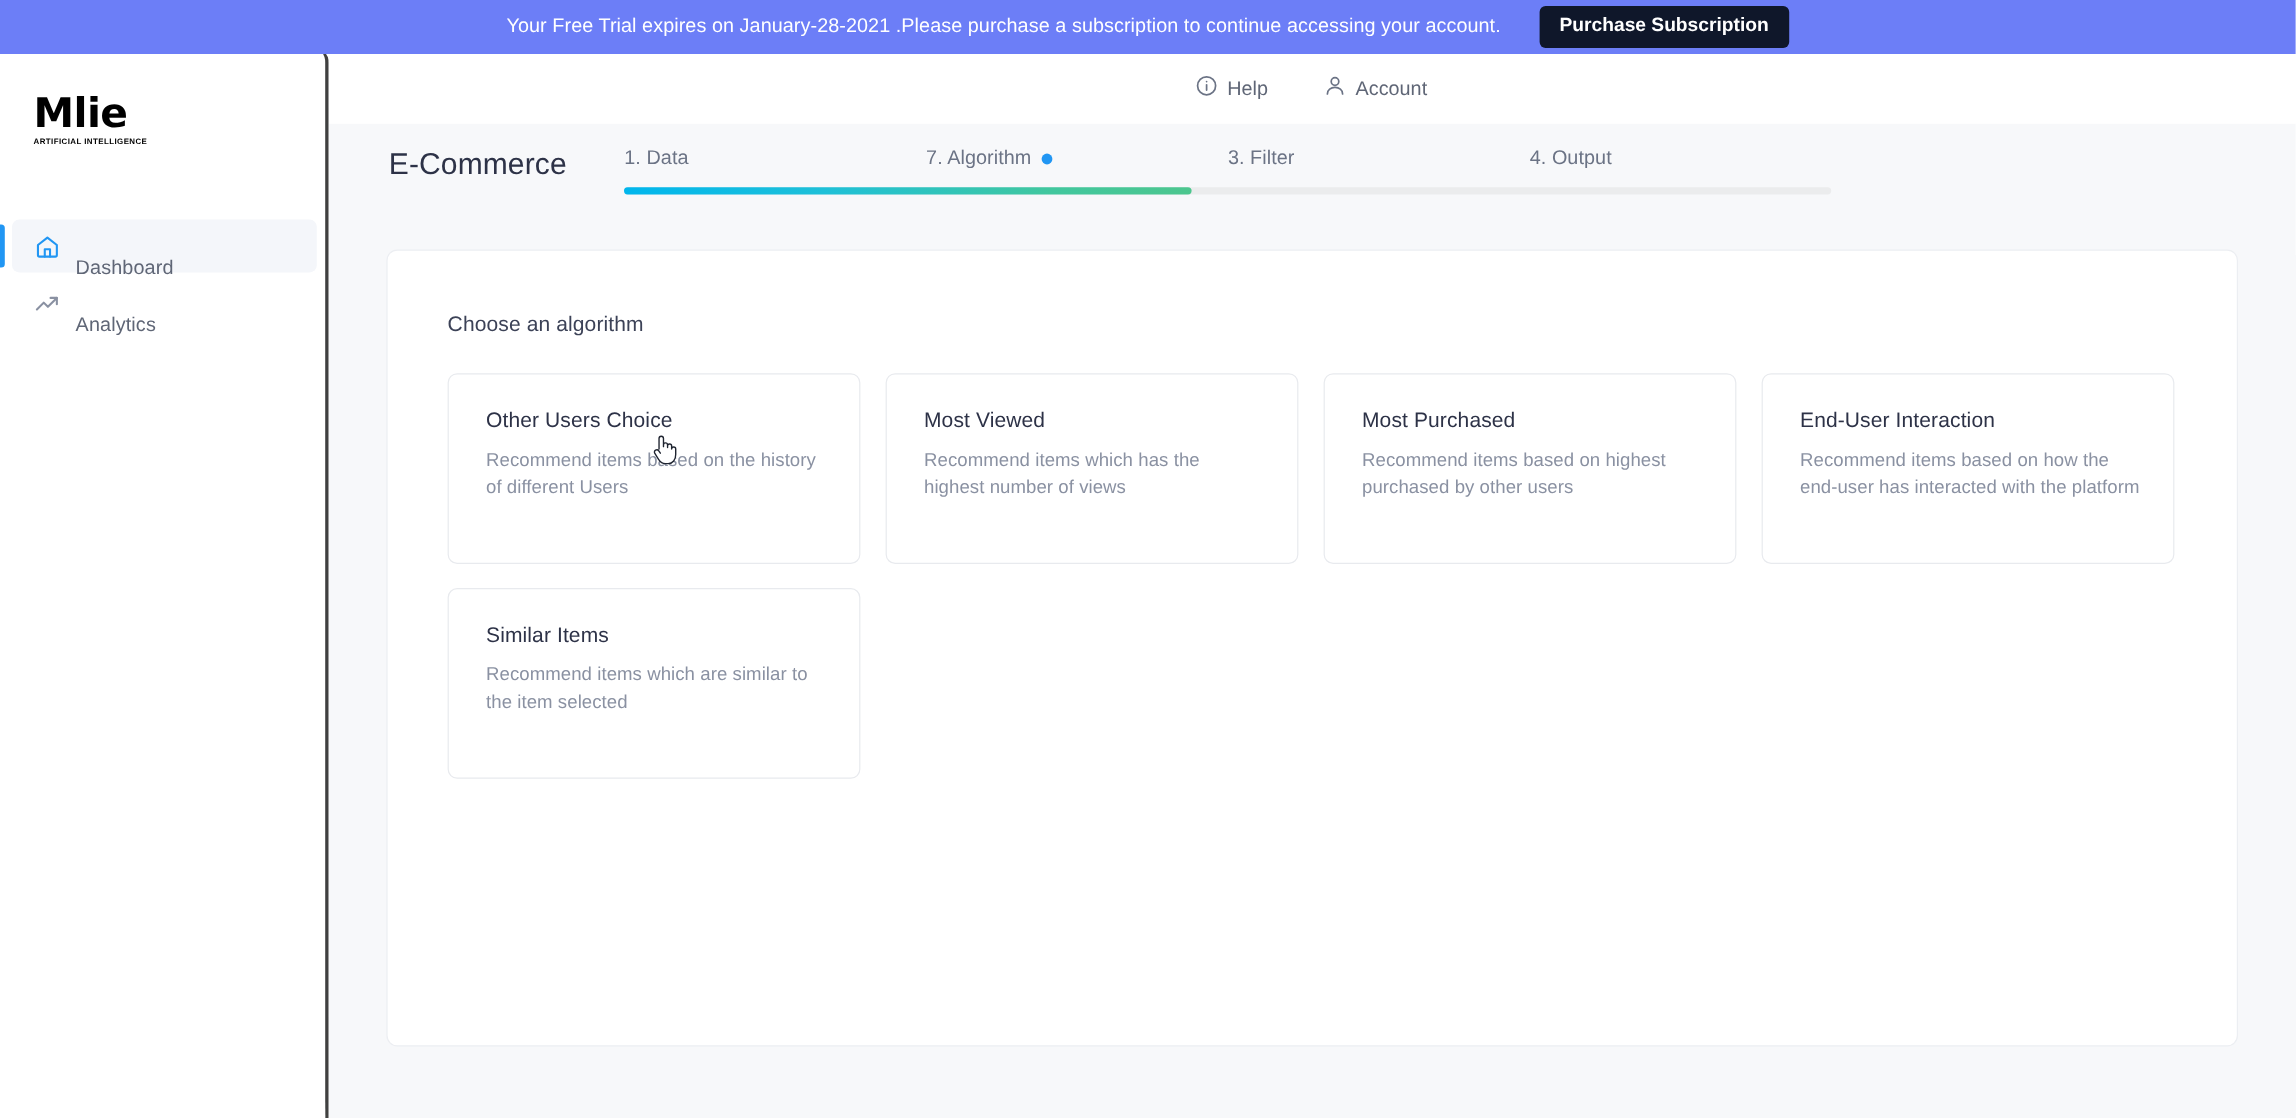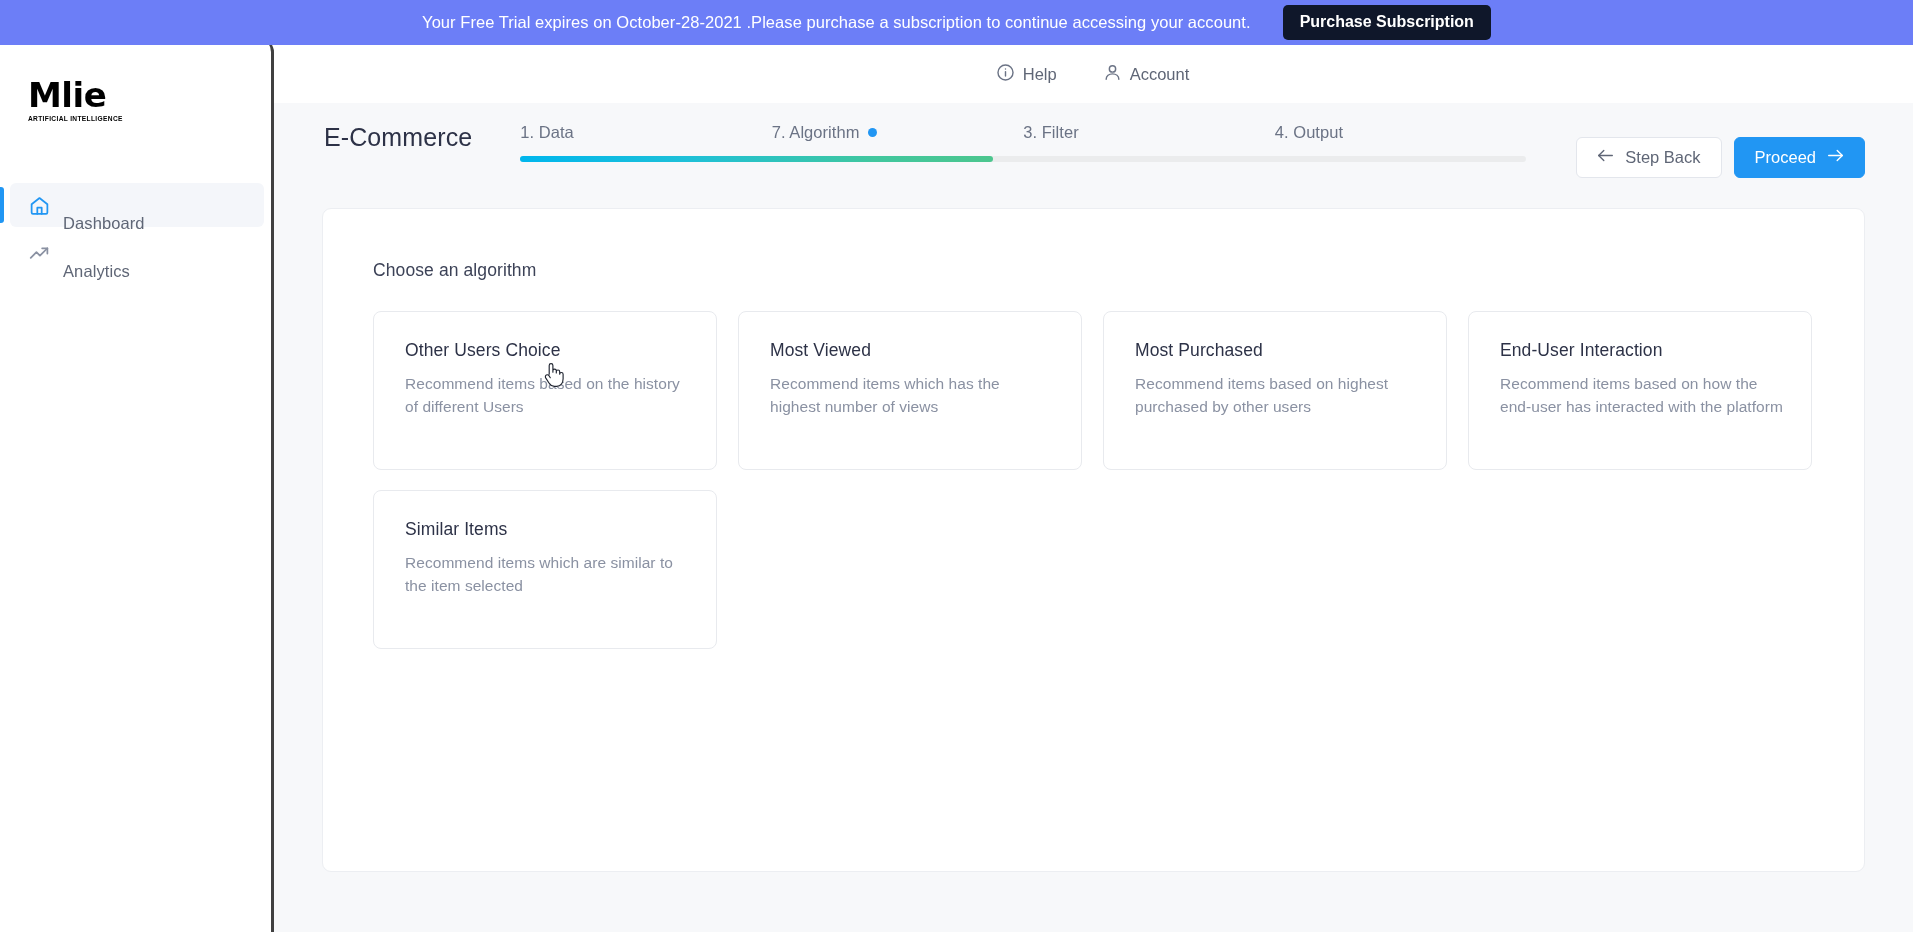--- a/index.html
+++ b/index.html
@@ -309,21 +309,21 @@
     width: 22px;
     height: 28px;
     z-index: 60;
     pointer-events: none;
   }
 </style>
 </head>
 <body>
 
 <div class="trial-banner">
-  <span class="trial-banner-text">Your Free Trial expires on October-28-2021 .Please purchase a subscription to continue accessing your account.</span>
+  <span class="trial-banner-text">Your Free Trial expires on January-28-2021 .Please purchase a subscription to continue accessing your account.</span>
   <button class="purchase-btn">Purchase Subscription</button>
 </div>
 
 <div class="sidebar">
 
   <div class="logo-wrap">
     <div class="logo-mark">Μlie</div>
     <div class="logo-sub">ARTIFICIAL INTELLIGENCE</div>
   </div>
 
@@ -397,40 +397,20 @@
         </div>
         <div class="step">
           <span>4. Output</span>
         </div>
       </div>
       <div class="step-track">
         <div class="step-fill" id="progress-fill" style="width: 47%;"></div>
       </div>
     </div>
 
-    <div class="step-actions">
-      <button class="btn btn-secondary">
-        <span>
-          <svg width="17" height="15" viewBox="0 0 20 16" fill="none" stroke="#5f6676" stroke-width="1.6" stroke-linecap="round" stroke-linejoin="round">
-            <line x1="18" y1="8" x2="2" y2="8"></line>
-            <polyline points="8,2 2,8 8,14"></polyline>
-          </svg>
-        </span>
-        <span>Step Back</span>
-      </button>
-      <button class="btn btn-primary">
-        <span>Proceed</span>
-        <span>
-          <svg width="17" height="15" viewBox="0 0 20 16" fill="none" stroke="#ffffff" stroke-width="1.6" stroke-linecap="round" stroke-linejoin="round">
-            <line x1="2" y1="8" x2="18" y2="8"></line>
-            <polyline points="12,2 18,8 12,14"></polyline>
-          </svg>
-        </span>
-      </button>
-    </div>
 
   </div>
 
   <div class="panel">
     <div class="panel-heading">Choose an algorithm</div>
 
     <div class="card-grid" id="card-grid">
         <div class="algo-card">
           <div class="algo-title">Other Users Choice</div>
           <div class="algo-desc">Recommend items based on the history of different Users</div>

